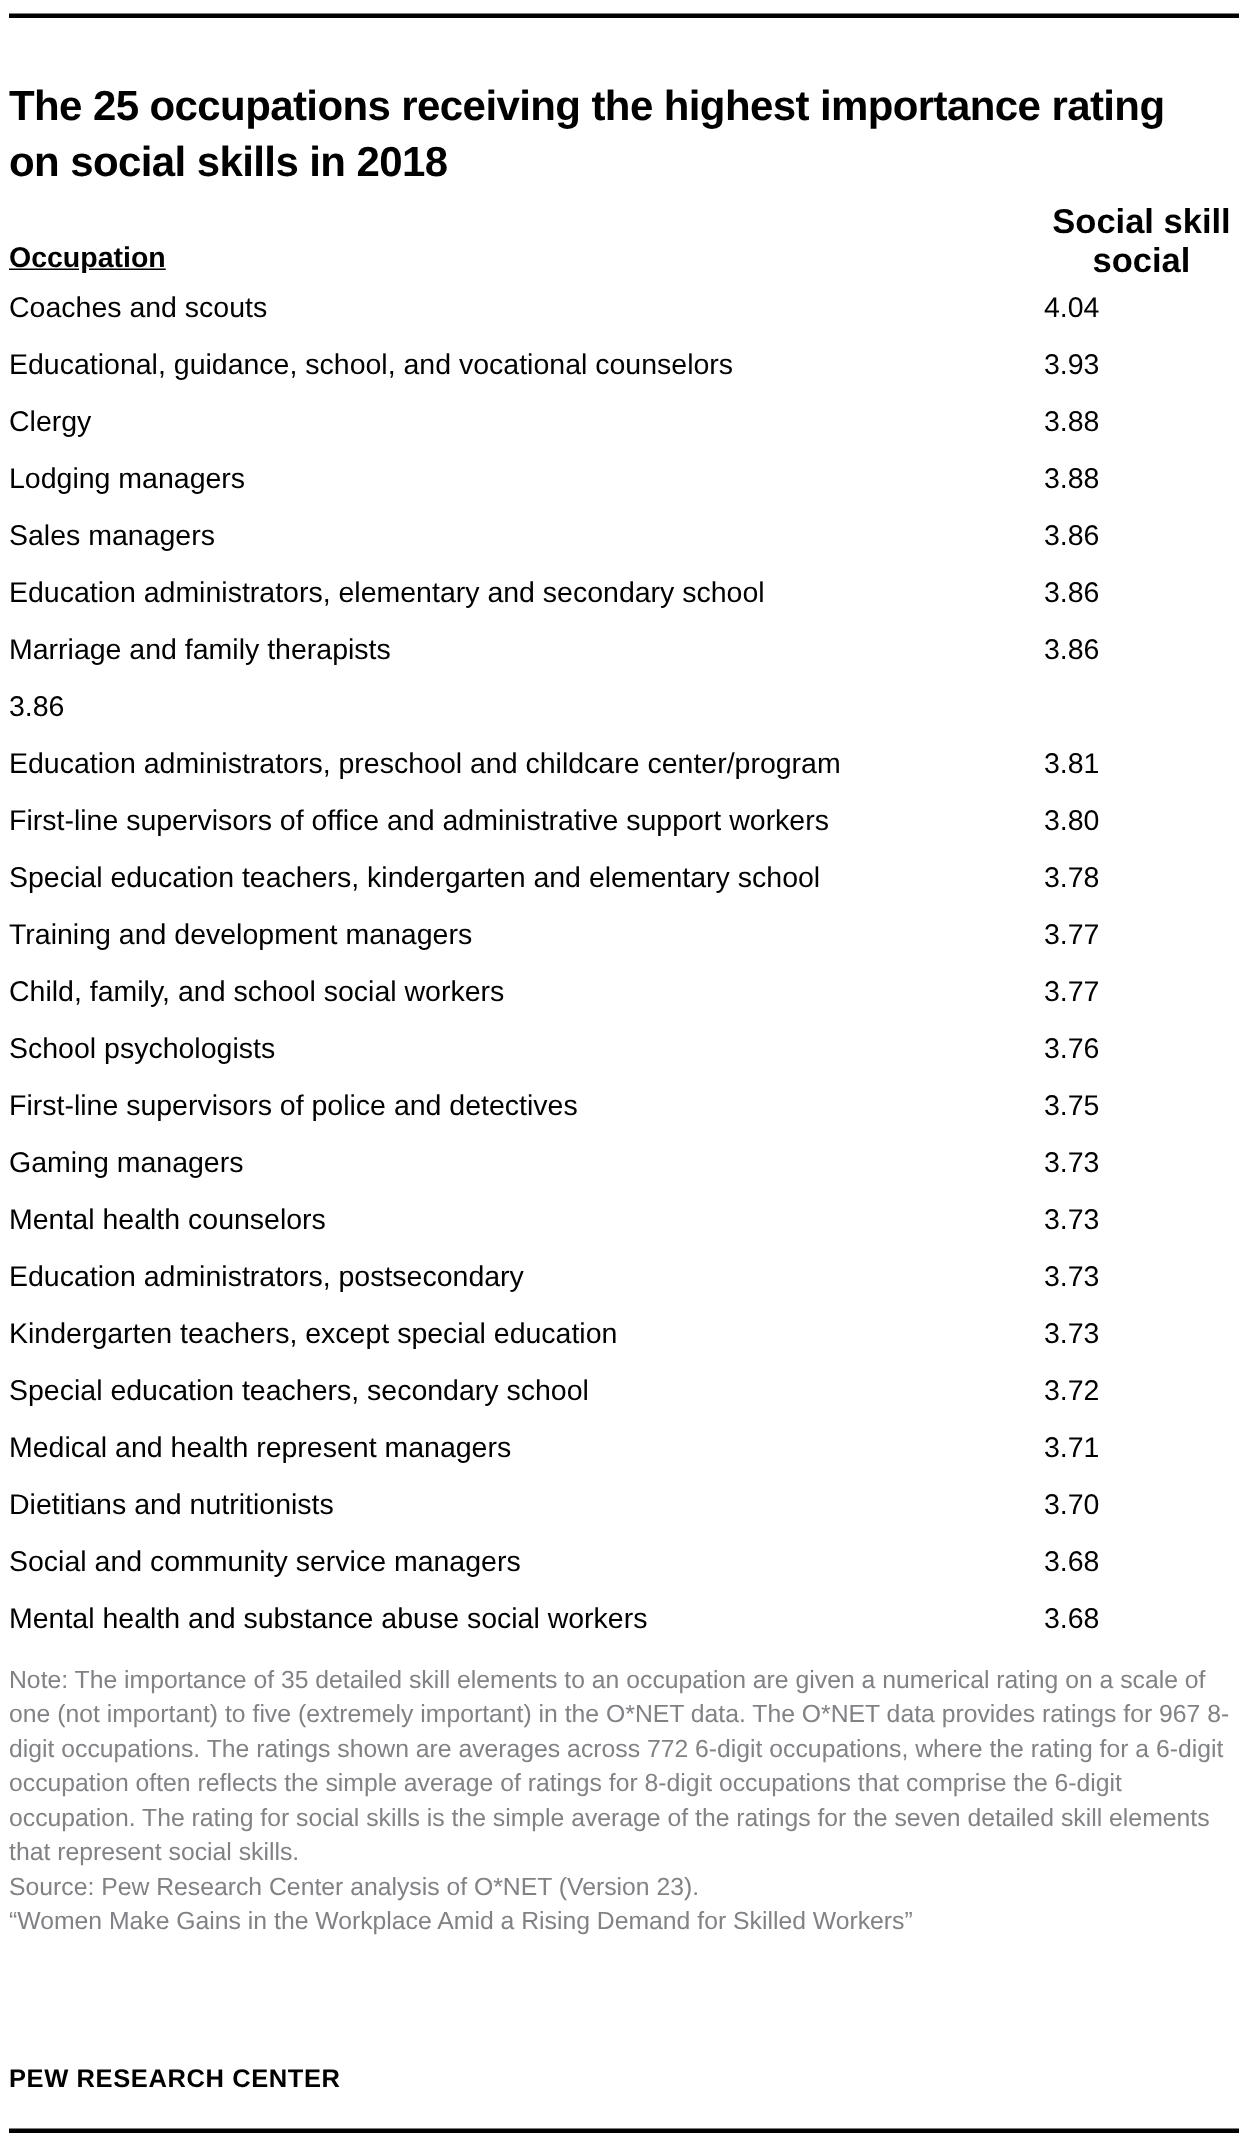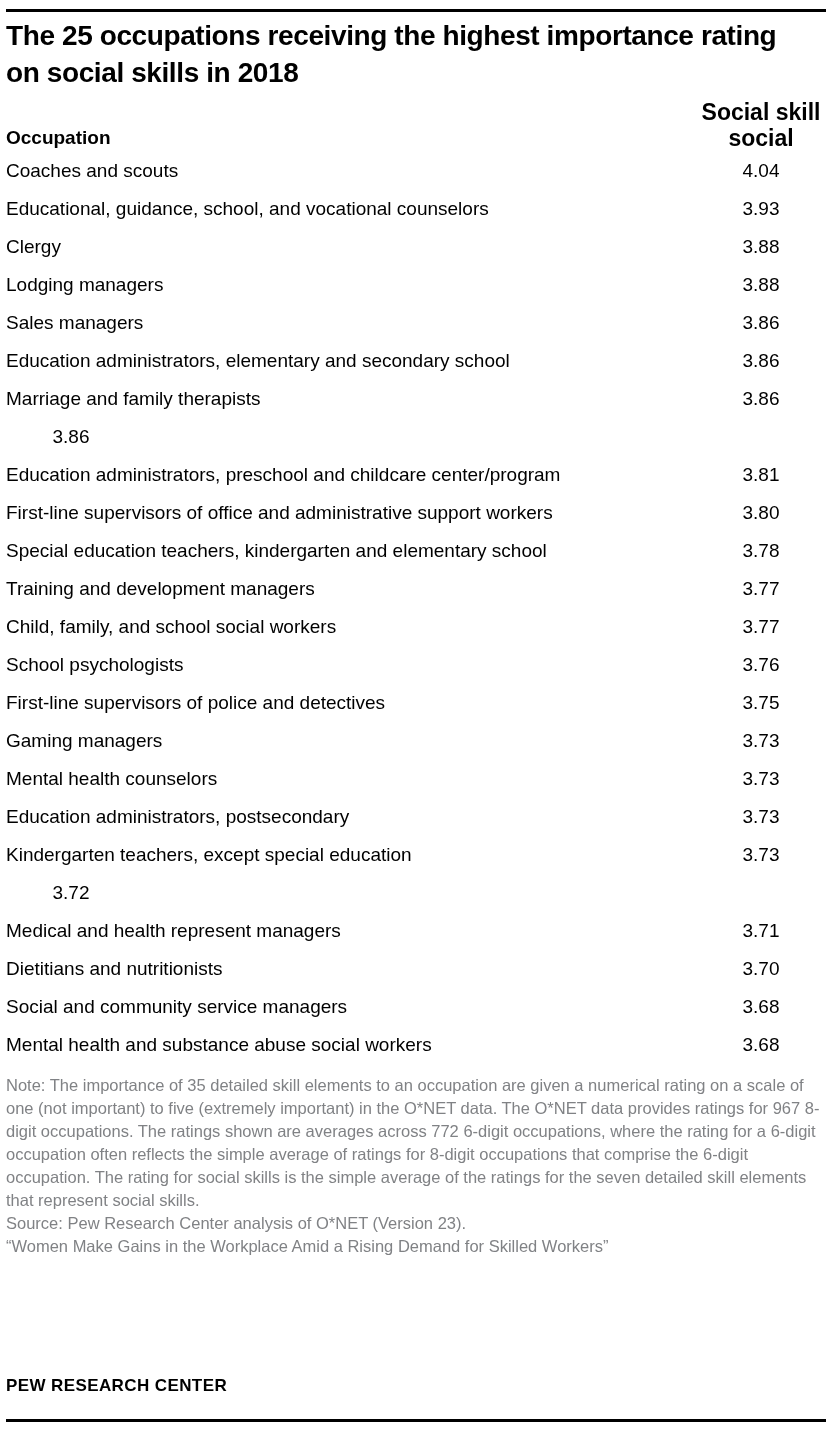--- a/index.html
+++ b/index.html
@@ -12,39 +12,40 @@
     font-family: "Liberation Sans", "DejaVu Sans", sans-serif;
     padding: 0 6px;
     overflow: hidden;
   }
   .top-rule {
     margin-top: 9px;
     height: 3px;
     background: #000000;
   }
   .title {
-    margin-top: 5px;
+    margin-top: 40px;
     font-size: 28px;
     line-height: 37px;
     font-weight: 700;
     color: #000000;
     letter-spacing: -0.4px;
     max-width: 810px;
   }
   .col-headers {
     display: flex;
     align-items: flex-end;
     margin-top: 8px;
   }
   .col-occupation {
     flex: 1;
     font-size: 19px;
     font-weight: 700;
     color: #000000;
     line-height: 26px;
+    text-decoration: underline;
   }
   .col-rating {
     width: 130px;
     font-size: 23px;
     font-weight: 700;
     color: #000000;
     line-height: 26px;
     text-align: center;
   }
   .table-body { margin-top: 1px; }
@@ -55,21 +56,20 @@
     font-size: 19px;
     color: #000000;
   }
   .cell-occupation {
     flex: 1;
     white-space: nowrap;
     overflow: hidden;
   }
   .cell-rating {
     width: 130px;
-    text-align: center;
   }
   .notes {
     margin-top: 10px;
     font-size: 16.5px;
     line-height: 23px;
     color: #808285;
     text-align: left;
   }
   .note-line { max-width: 820px; }
   .brand {
@@ -198,20 +198,21 @@
       <div class="cell-occupation">Education administrators, postsecondary</div>
       <div class="cell-rating">3.73</div>
     </div>
 
     <div class="row">
       <div class="cell-occupation">Kindergarten teachers, except special education</div>
       <div class="cell-rating">3.73</div>
     </div>
 
     <div class="row">
+      <div class="cell-occupation">Special education teachers, secondary school</div>
       <div class="cell-rating">3.72</div>
     </div>
 
     <div class="row">
       <div class="cell-occupation">Medical and health represent managers</div>
       <div class="cell-rating">3.71</div>
     </div>
 
     <div class="row">
       <div class="cell-occupation">Dietitians and nutritionists</div>

